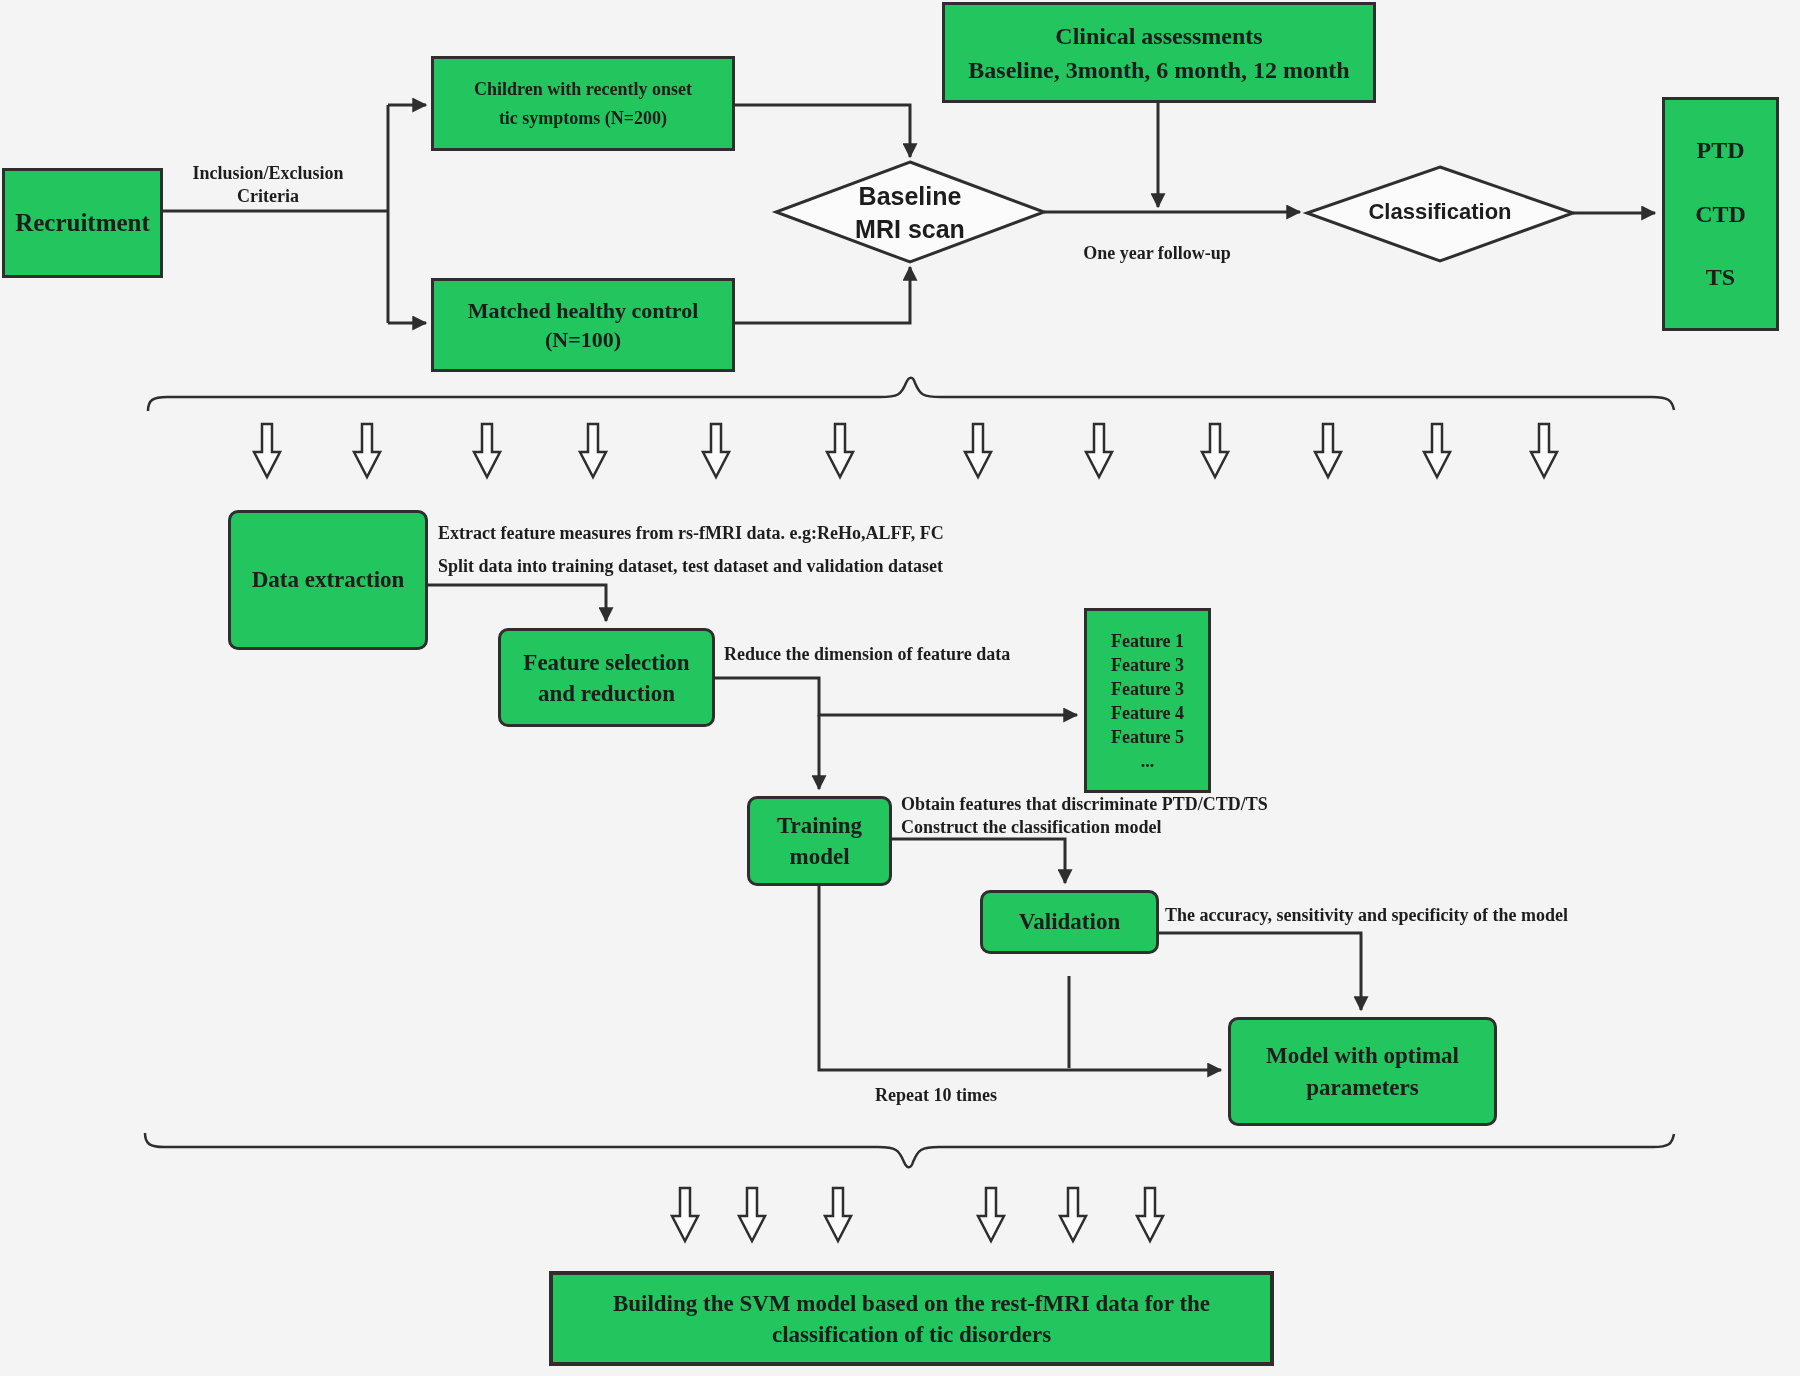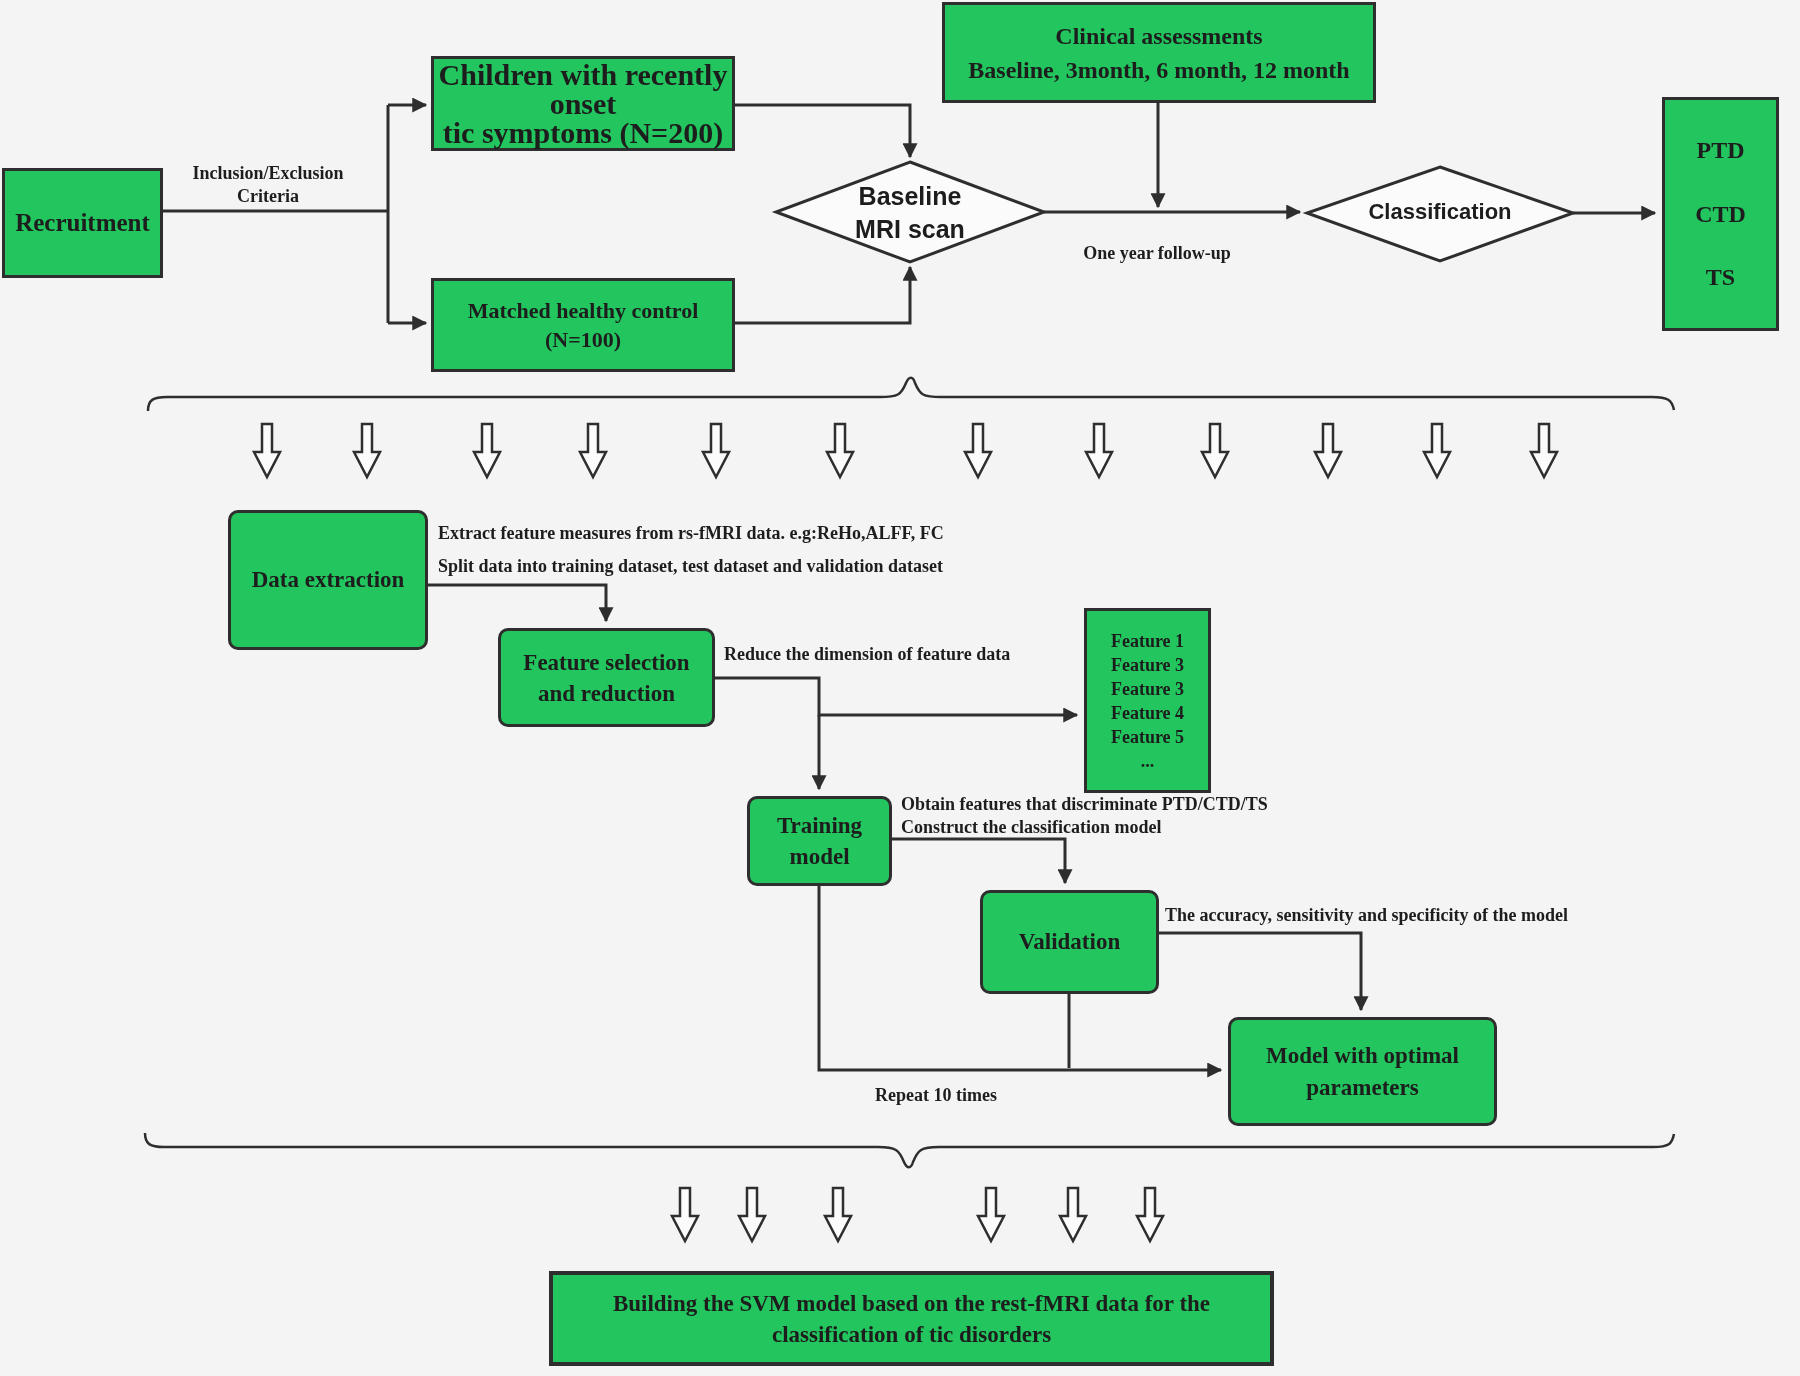--- a/index.html
+++ b/index.html
@@ -90,21 +90,21 @@
 
   <div class="box" style="left:2px; top:168px; width:161px; height:110px; font-size:25px;">
     <span>Recruitment</span>
   </div>
 
   <div class="note center" style="left:178px; top:162px; width:180px; font-size:18px; line-height:23px;">
     <span>Inclusion/Exclusion</span>
     <span>Criteria</span>
   </div>
 
-  <div class="box" style="left:431px; top:56px; width:304px; height:95px; font-size:30px; line-height:29px;">
+  <div class="box" style="left:431px; top:56px; width:304px; height:95px; font-size:18px; line-height:29px;">
     <span>Children with recently onset</span>
     <span>tic symptoms (N=200)</span>
   </div>
 
   <div class="box" style="left:431px; top:278px; width:304px; height:94px; font-size:22px; line-height:29px;">
     <span>Matched healthy control</span>
     <span>(N=100)</span>
   </div>
 
   <div class="box" style="left:942px; top:2px; width:434px; height:101px; font-size:24px; line-height:34px;">
@@ -161,21 +161,21 @@
   <div class="box rounded" style="left:747px; top:796px; width:145px; height:90px; font-size:23px; line-height:31px;">
     <span>Training</span>
     <span>model</span>
   </div>
 
   <div class="note" style="left:901px; top:793px; font-size:18px; line-height:23px;">
     <span>Obtain features that discriminate PTD/CTD/TS</span>
     <span>Construct the classification model</span>
   </div>
 
-  <div class="box rounded" style="left:980px; top:890px; width:179px; height:104px; font-size:23px;">
+  <div class="box rounded" style="left:980px; top:890px; width:179px; height:64px; font-size:23px;">
     <span>Validation</span>
   </div>
 
   <div class="note" style="left:1165px; top:905px; font-size:18px;">
     <span>The accuracy, sensitivity and specificity of the model</span>
   </div>
 
   <div class="box rounded" style="left:1228px; top:1017px; width:269px; height:109px; font-size:23px; line-height:32px;">
     <span>Model with optimal</span>
     <span>parameters</span>

